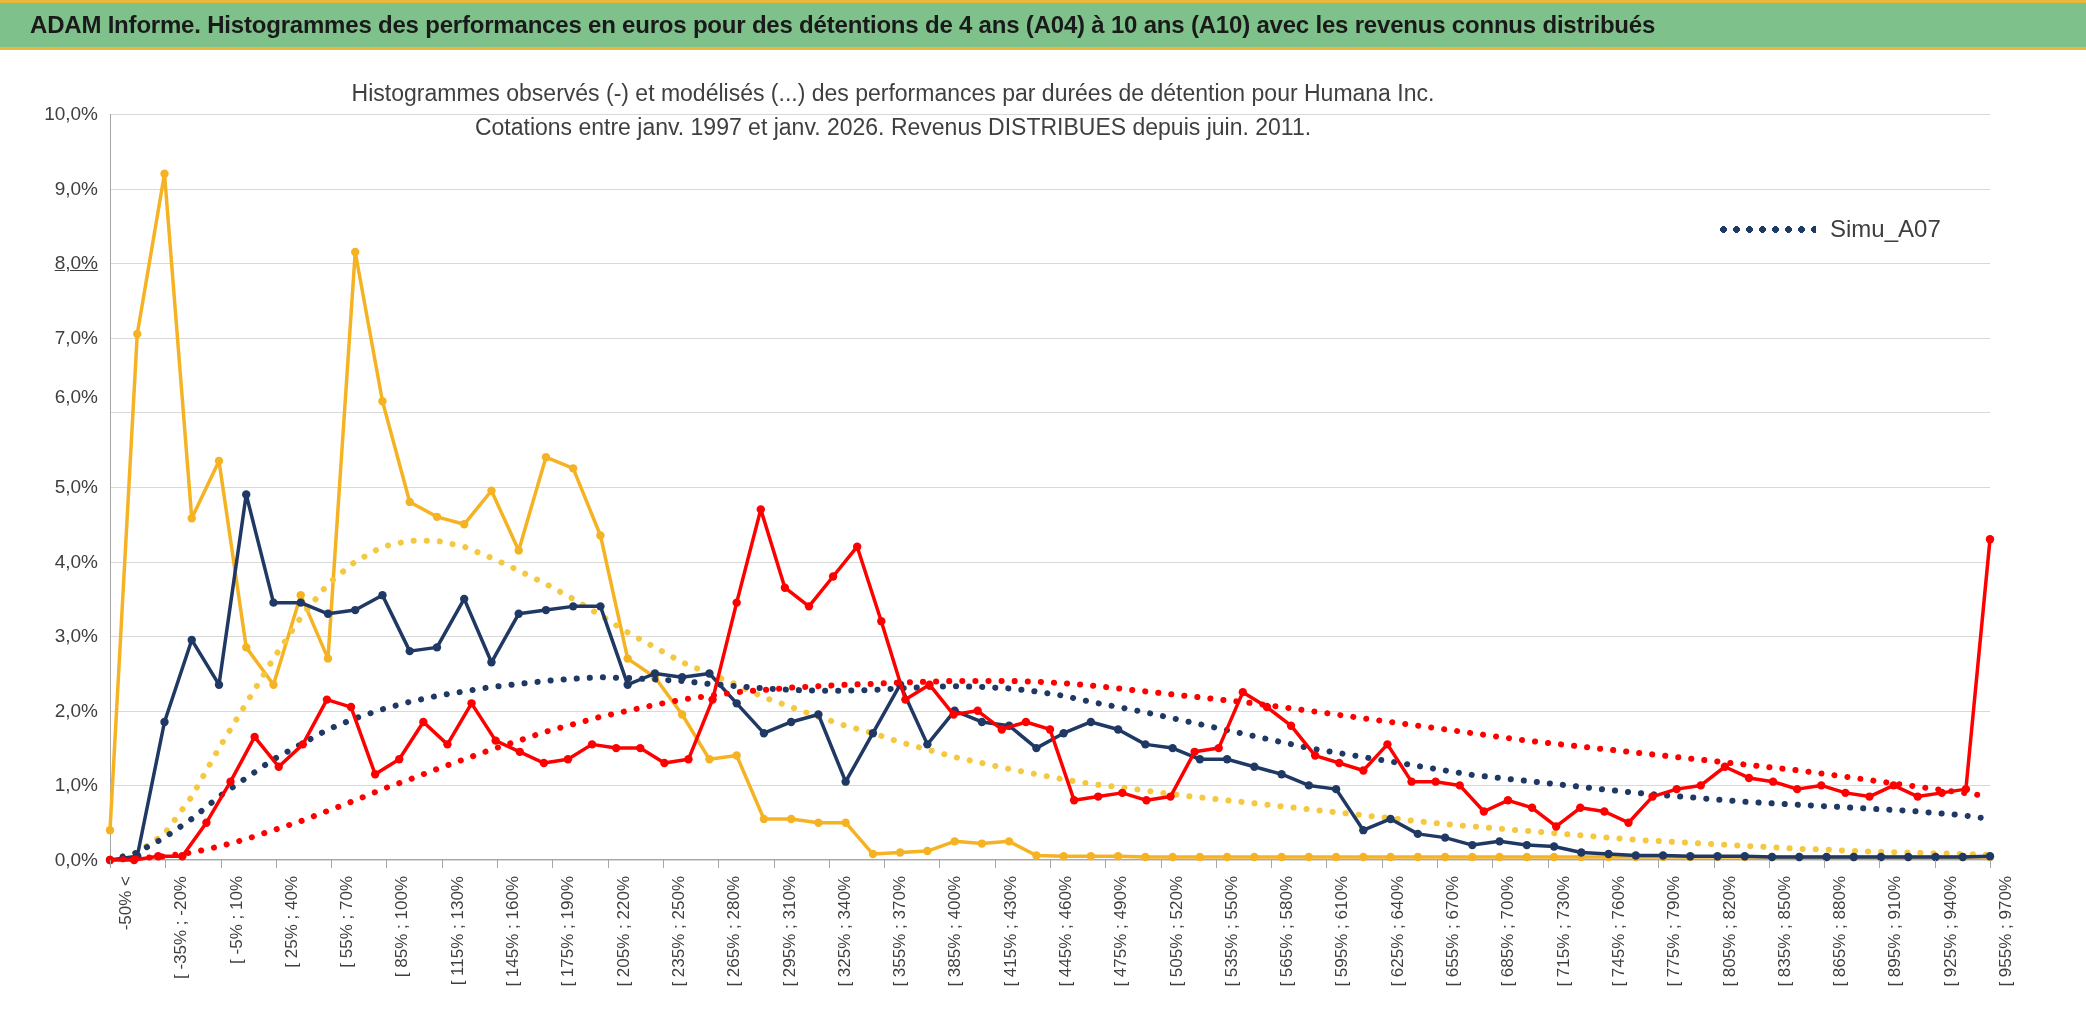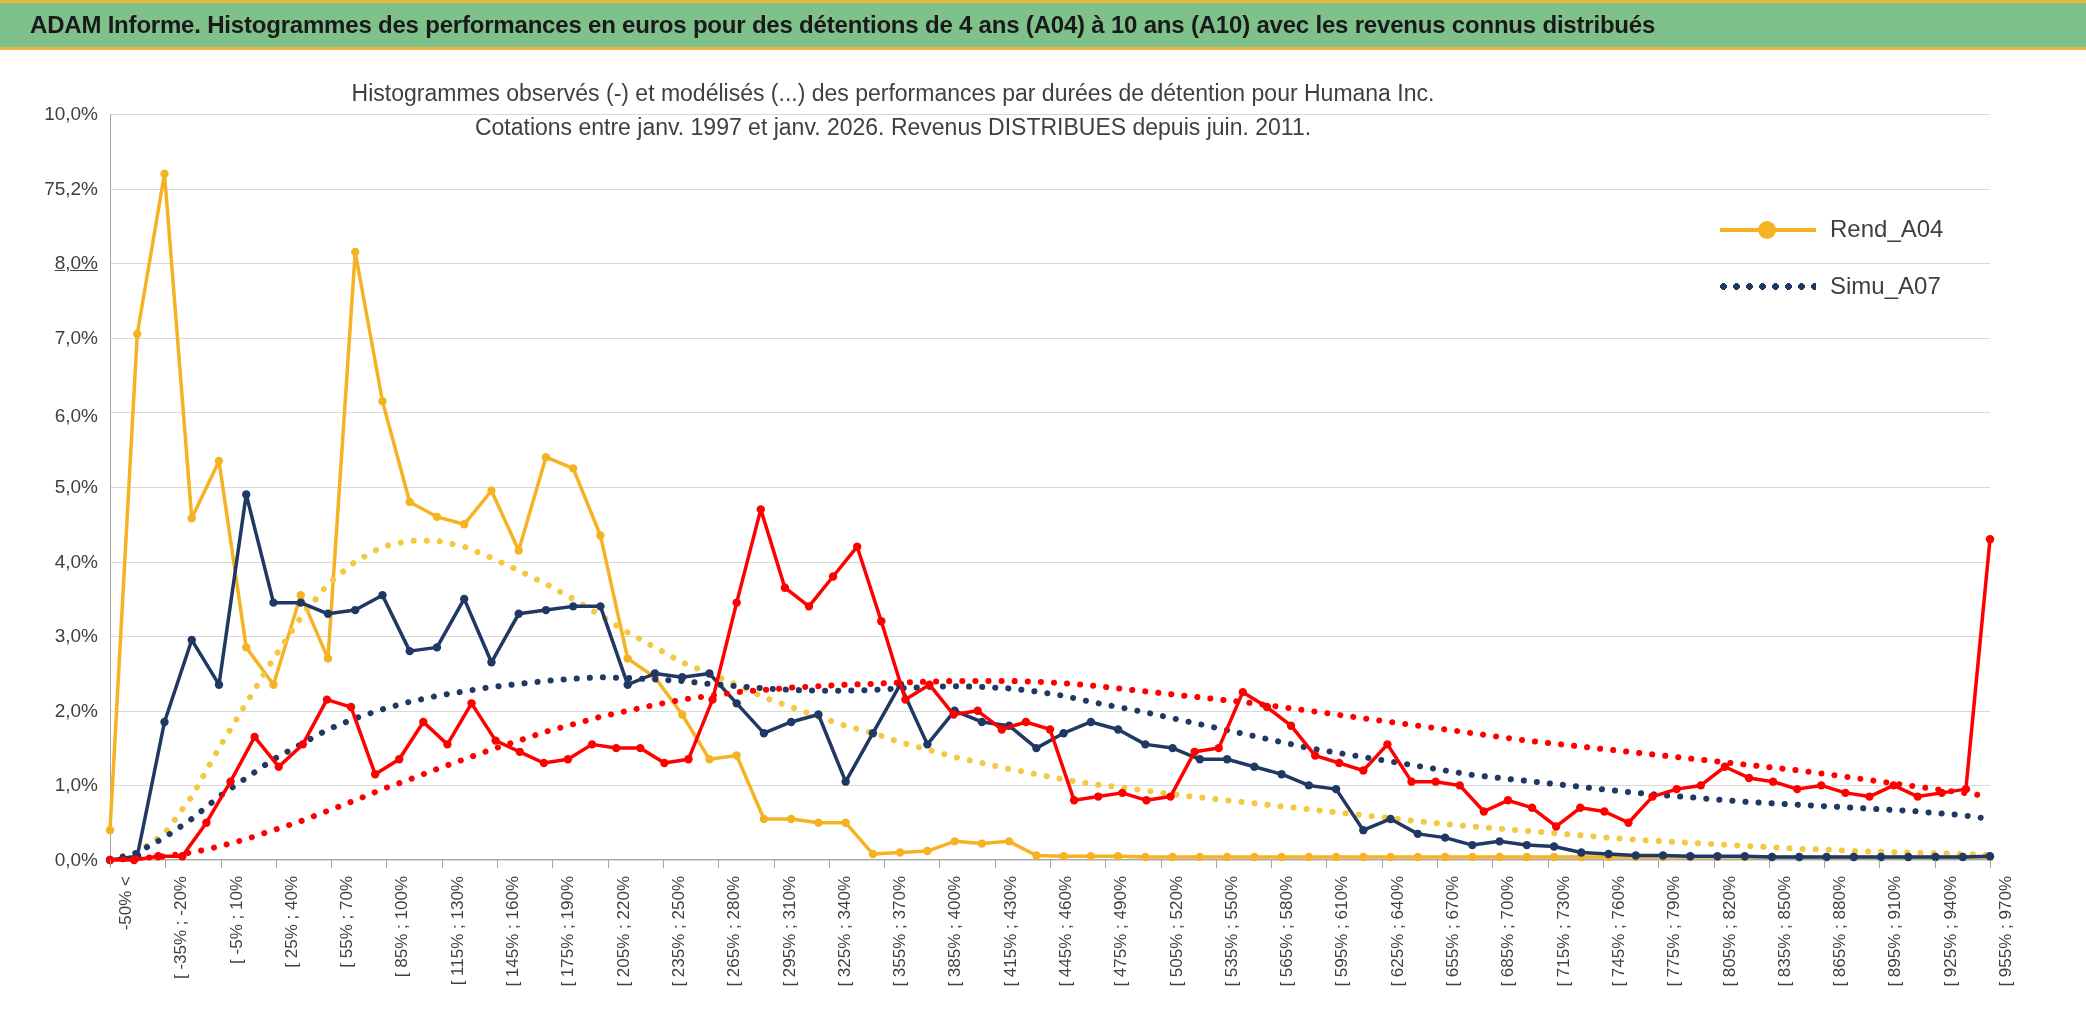--- a/index.html
+++ b/index.html
@@ -89,27 +89,27 @@
       <div class="ylab" style="top: 671.4px;">1,0%</div>
       <div class="gridline" style="top: 596.8px;"></div>
       <div class="ylab" style="top: 596.8px;">2,0%</div>
       <div class="gridline" style="top: 522.2px;"></div>
       <div class="ylab" style="top: 522.2px;">3,0%</div>
       <div class="gridline" style="top: 447.6px;"></div>
       <div class="ylab" style="top: 447.6px;">4,0%</div>
       <div class="gridline" style="top: 373px;"></div>
       <div class="ylab" style="top: 373px;">5,0%</div>
       <div class="gridline" style="top: 298.4px;"></div>
-      <div class="ylab" style="top: 302px; text-align: right;">6,0%</div>
+      <div class="ylab" style="top: 283px; text-align: right;">6,0%</div>
       <div class="gridline" style="top: 223.8px;"></div>
       <div class="ylab" style="top: 223.8px;">7,0%</div>
       <div class="gridline" style="top: 149.2px;"></div>
       <div class="ylab" style="top: 149.2px; text-decoration: underline;">8,0%</div>
       <div class="gridline" style="top: 74.6px;"></div>
-      <div class="ylab" style="top: 74.6px;">75,2%</div>
+      <div class="ylab" style="top: 74.6px;">9,0%</div>
       <div class="gridline" style="top: 0px;"></div>
       <div class="ylab" style="top: 0px;">10,0%</div>
       <div class="axisY"></div>
       <div class="axisX"></div>
       <svg width="1880" height="746">
         <path d="M0.00 716.16 L27.25 220.07 L54.49 59.68 L81.74 404.33 L108.99 346.89 L136.23 533.39 L163.48 570.69 L190.72 481.17 L217.97 544.58 L245.22 138.01 L272.46 287.21 L299.71 387.92 L326.96 402.84 L354.20 410.30 L381.45 376.73 L408.70 436.41 L435.94 343.16 L463.19 354.35 L490.43 421.49 L517.68 544.58 L544.93 563.23 L572.17 600.53 L599.42 645.29 L626.67 641.56 L653.91 704.97 L681.16 704.97 L708.41 708.70 L735.65 708.70 L762.90 740.03 L790.14 738.54 L817.39 737.05 L844.64 727.35 L871.88 729.59 L899.13 727.35 L926.38 741.52 L953.62 742.27 L980.87 742.27 L1008.12 742.27 L1035.36 743.02 L1062.61 743.02 L1089.86 743.02 L1117.10 743.02 L1144.35 743.02 L1171.59 743.02 L1198.84 743.02 L1226.09 743.02 L1253.33 743.02 L1280.58 743.02 L1307.83 743.02 L1335.07 743.02 L1362.32 743.02 L1389.57 743.02 L1416.81 743.02 L1444.06 743.02 L1471.30 743.02 L1498.55 743.02 L1525.80 743.02 L1553.04 743.02 L1580.29 743.02 L1607.54 743.02 L1634.78 743.02 L1662.03 743.02 L1689.28 743.02 L1716.52 743.02 L1743.77 743.02 L1771.01 743.02 L1798.26 743.02 L1825.51 743.02 L1852.75 743.02 L1880.00 743.02" fill="none" stroke="#f5b323" stroke-width="3.5" stroke-linejoin="round"></path>
         <circle cx="0.00" cy="716.16" r="4.2" fill="#f5b323"></circle>
         <circle cx="27.25" cy="220.07" r="4.2" fill="#f5b323"></circle>
         <circle cx="54.49" cy="59.68" r="4.2" fill="#f5b323"></circle>
         <circle cx="81.74" cy="404.33" r="4.2" fill="#f5b323"></circle>
@@ -402,25 +402,18 @@
       <div class="xtick" style="left: 1775.41px; top: 762px;">[ 895% ; 910%</div>
       <div class="tickmark" style="left: 1824.71px; top: 746px; height: 8px;"></div>
       <div class="xtick" style="left: 1830.71px; top: 762px;">[ 925% ; 940%</div>
       <div class="tickmark" style="left: 1880px; top: 746px; height: 8px;"></div>
       <div class="xtick" style="left: 1886px; top: 762px;">[ 955% ; 970%</div>
     </div>
 
   <div id="legend">
       <div class="legitem">
         <div class="legsym">
-          <div class="legline" style="background: rgb(245, 179, 35);"></div>
-          <div class="legdot" style="background: rgb(245, 179, 35);"></div>
-        </div>
-        <div class="legtext">Rend_A04</div>
-      </div>
-      <div class="legitem">
-        <div class="legsym">
           <div class="legdotted" style="background: radial-gradient(circle at 3.5px 3.5px, rgb(31, 56, 100) 3.3px, transparent 3.6px) 0% 0% / 13px 7px;"></div>
         </div>
         <div class="legtext">Simu_A07</div>
       </div>
     </div>
 </div>
 
 </body></html>

